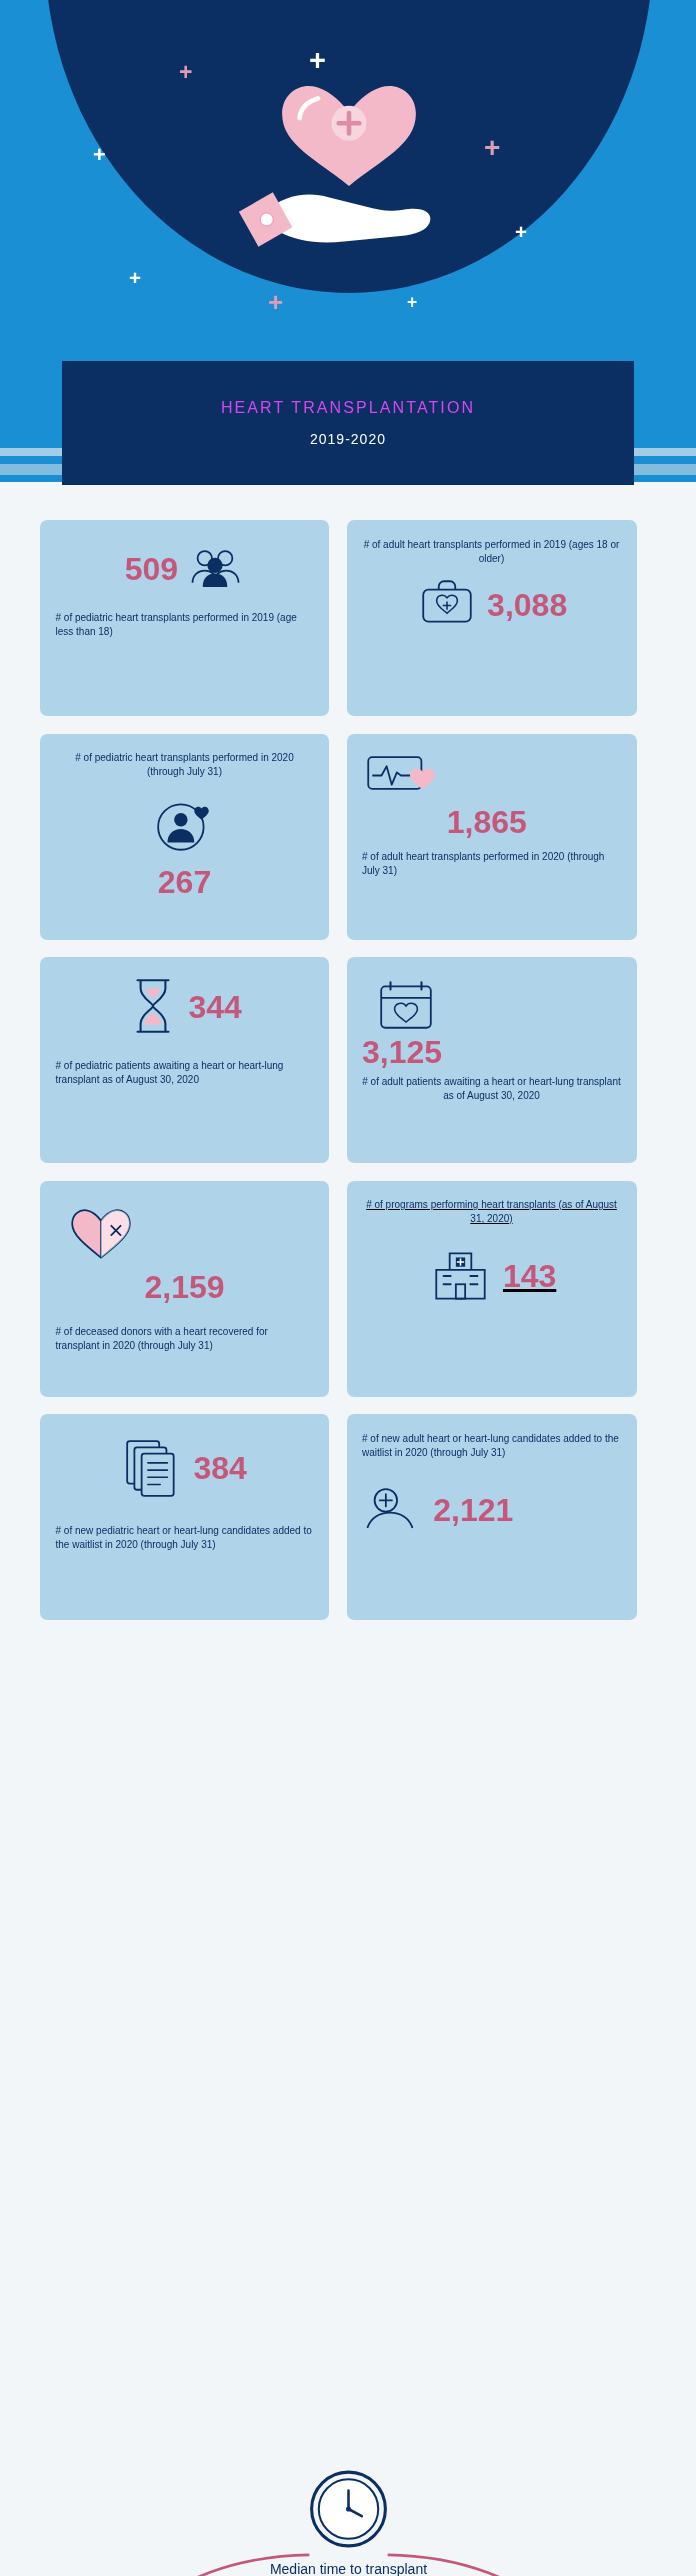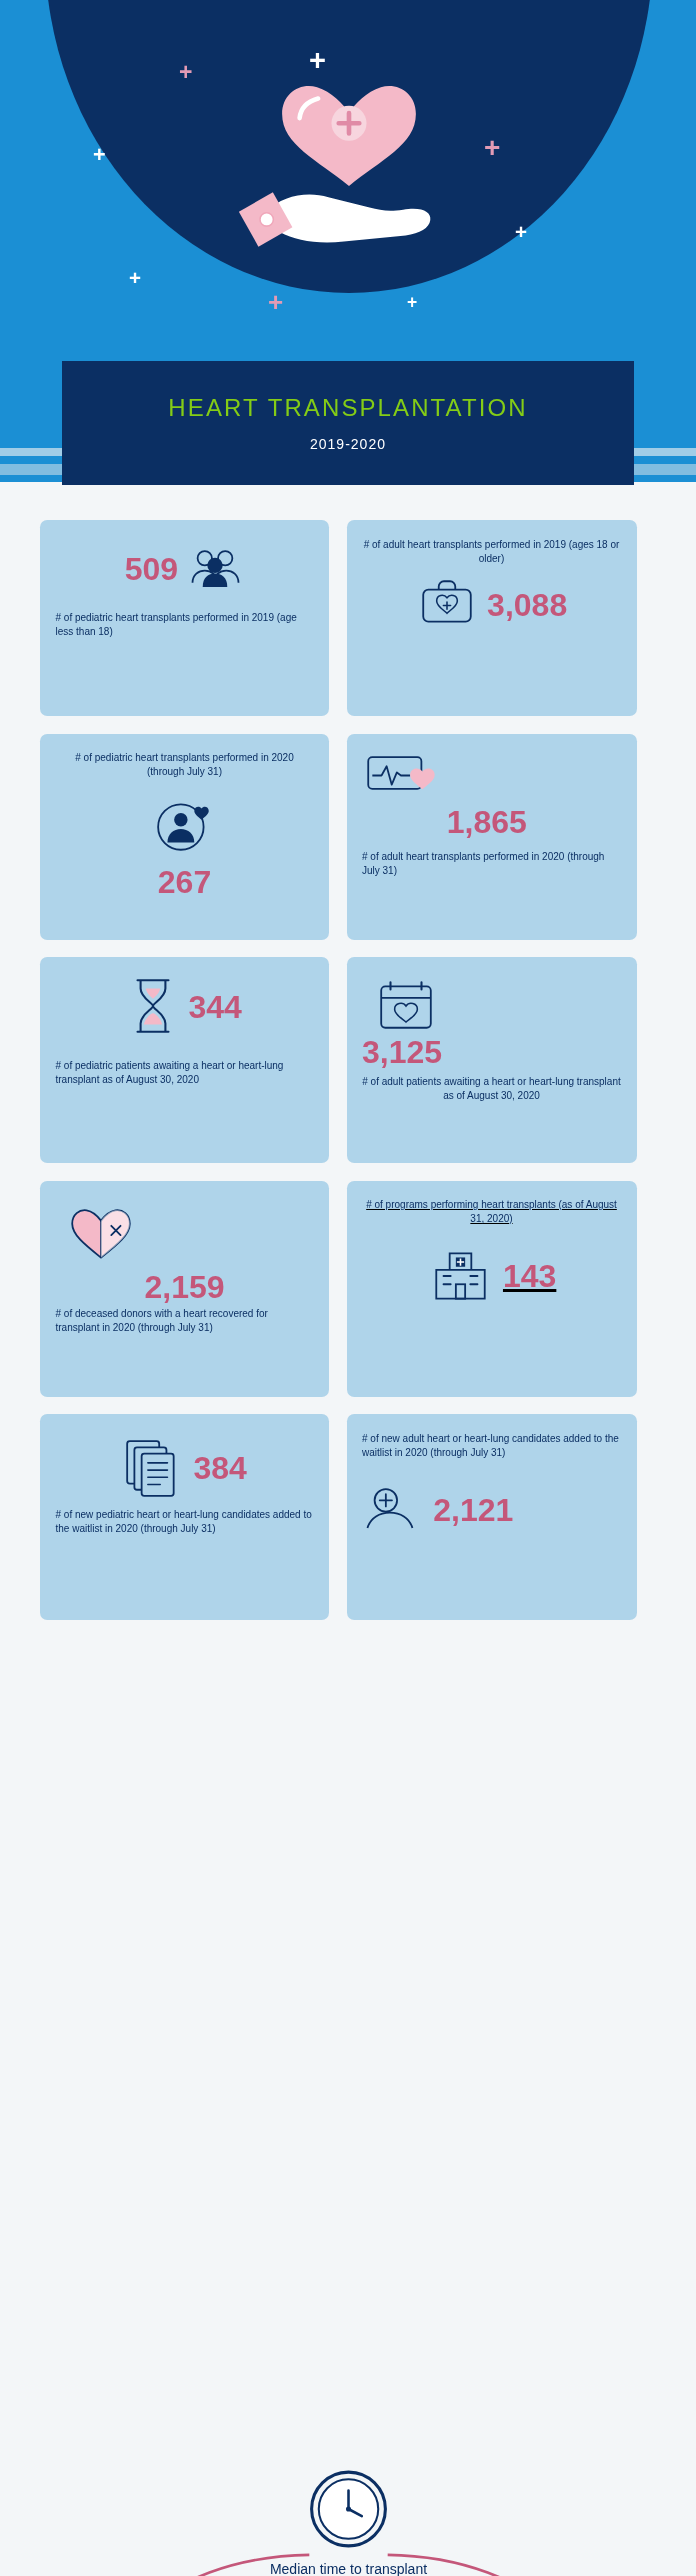--- a/index.html
+++ b/index.html
@@ -76,22 +76,22 @@
     width: 572px;
     height: 124px;
     background: #0b2f63;
     display: flex;
     flex-direction: column;
     align-items: center;
     justify-content: center;
     z-index: 5;
   }
   .title-card h1 {
-    color: #84cc16;
-    font-size: 24px;
+    color: #d946ef;
+    font-size: 16px;
     font-weight: normal;
     letter-spacing: 2.1px;
     margin-bottom: 14px;
   }
   .title-card .years {
     color: #ffffff;
     font-size: 14px;
     letter-spacing: 1px;
     font-weight: normal;
   }
@@ -307,21 +307,21 @@
         <div class="icon-box" style="margin:5.2px auto 0 9.3px;">
           <svg viewBox="0 0 140 120" width="72" height="62">
             <path d="M70 106 C40 82 14 62 14 40 C14 22 28 12 42 14 C54 16 64 26 70 34
                      C76 26 86 16 98 14 C112 12 126 22 126 40 C126 62 100 82 70 106 Z" fill="#f4b9c8" stroke="#0b2f63" stroke-width="3.5"></path>
             <path d="M70 34 v72" stroke="#0b2f63" stroke-width="3"></path>
             <path d="M70 34 C76 26 86 16 98 14 C112 12 126 22 126 40 C126 62 100 82 70 106 Z" fill="#ffffff" opacity=".55"></path>
             <path d="M90 44 l18 18 M108 44 l-18 18" stroke="#0b2f63" stroke-width="3.5" stroke-linecap="round"></path>
           </svg>
         </div>
         <div class="num" style="text-align:center; margin-top:4.1px;">2,159</div>
-        <div class="txt" style="margin-top:4px;"># of deceased donors with a heart recovered for transplant in 2020 (through July 31)</div>
+        <div class="txt" style="margin-top:22px;"># of deceased donors with a heart recovered for transplant in 2020 (through July 31)</div>
       </div>
 
       <div class="card center" style="width:290px; height:216px;text-decoration:underline;">
         <div class="txt tcenter"># of programs performing heart transplants (as of August 31, 2020)</div>
         <div class="row-inner" style="margin-top:20.6px;">
           <div class="icon-box">
             <svg viewBox="0 0 130 110" width="67" height="57">
               <path d="M18 100 V44 h94 v56 z" fill="none" stroke="#0b2f63" stroke-width="3.5"></path>
               <path d="M44 44 V12 h42 v32" fill="none" stroke="#0b2f63" stroke-width="3.5"></path>
               <rect x="56" y="20" width="18" height="18" fill="#0b2f63"></rect>
@@ -341,21 +341,21 @@
           <div class="icon-box">
             <svg viewBox="0 0 120 120" width="62" height="62">
               <rect x="10" y="10" width="62" height="82" rx="5" fill="none" stroke="#0b2f63" stroke-width="3.5"></rect>
               <rect x="24" y="22" width="62" height="82" rx="5" fill="#afd4ea" stroke="#0b2f63" stroke-width="3.5"></rect>
               <rect x="38" y="34" width="62" height="82" rx="5" fill="#afd4ea" stroke="#0b2f63" stroke-width="3.5"></rect>
               <path d="M50 52 h38 M50 66 h38 M50 80 h38 M50 94 h24" stroke="#0b2f63" stroke-width="3" stroke-linecap="round"></path>
             </svg>
           </div>
           <div class="num">384</div>
         </div>
-        <div class="txt" style="margin-top:8px;"># of new pediatric heart or heart-lung candidates added to the waitlist in 2020 (through July 31)</div>
+        <div class="txt" style="margin-top:24px;"># of new pediatric heart or heart-lung candidates added to the waitlist in 2020 (through July 31)</div>
       </div>
 
       <div class="card" style="width:290px; height:206px;">
         <div class="txt"># of new adult heart or heart-lung candidates added to the waitlist in 2020 (through July 31)</div>
         <div class="row-inner" style="margin-top:26px;">
           <div class="icon-box">
             <svg viewBox="0 0 120 90" width="62" height="46">
               <circle cx="46" cy="28" r="22" fill="none" stroke="#0b2f63" stroke-width="3.5"></circle>
               <path d="M46 16 v24 M34 28 h24" stroke="#0b2f63" stroke-width="3.5" stroke-linecap="round"></path>
               <path d="M10 82 c6-20 24-30 44-30 s38 10 44 30" fill="none" stroke="#0b2f63" stroke-width="3.5"></path>

